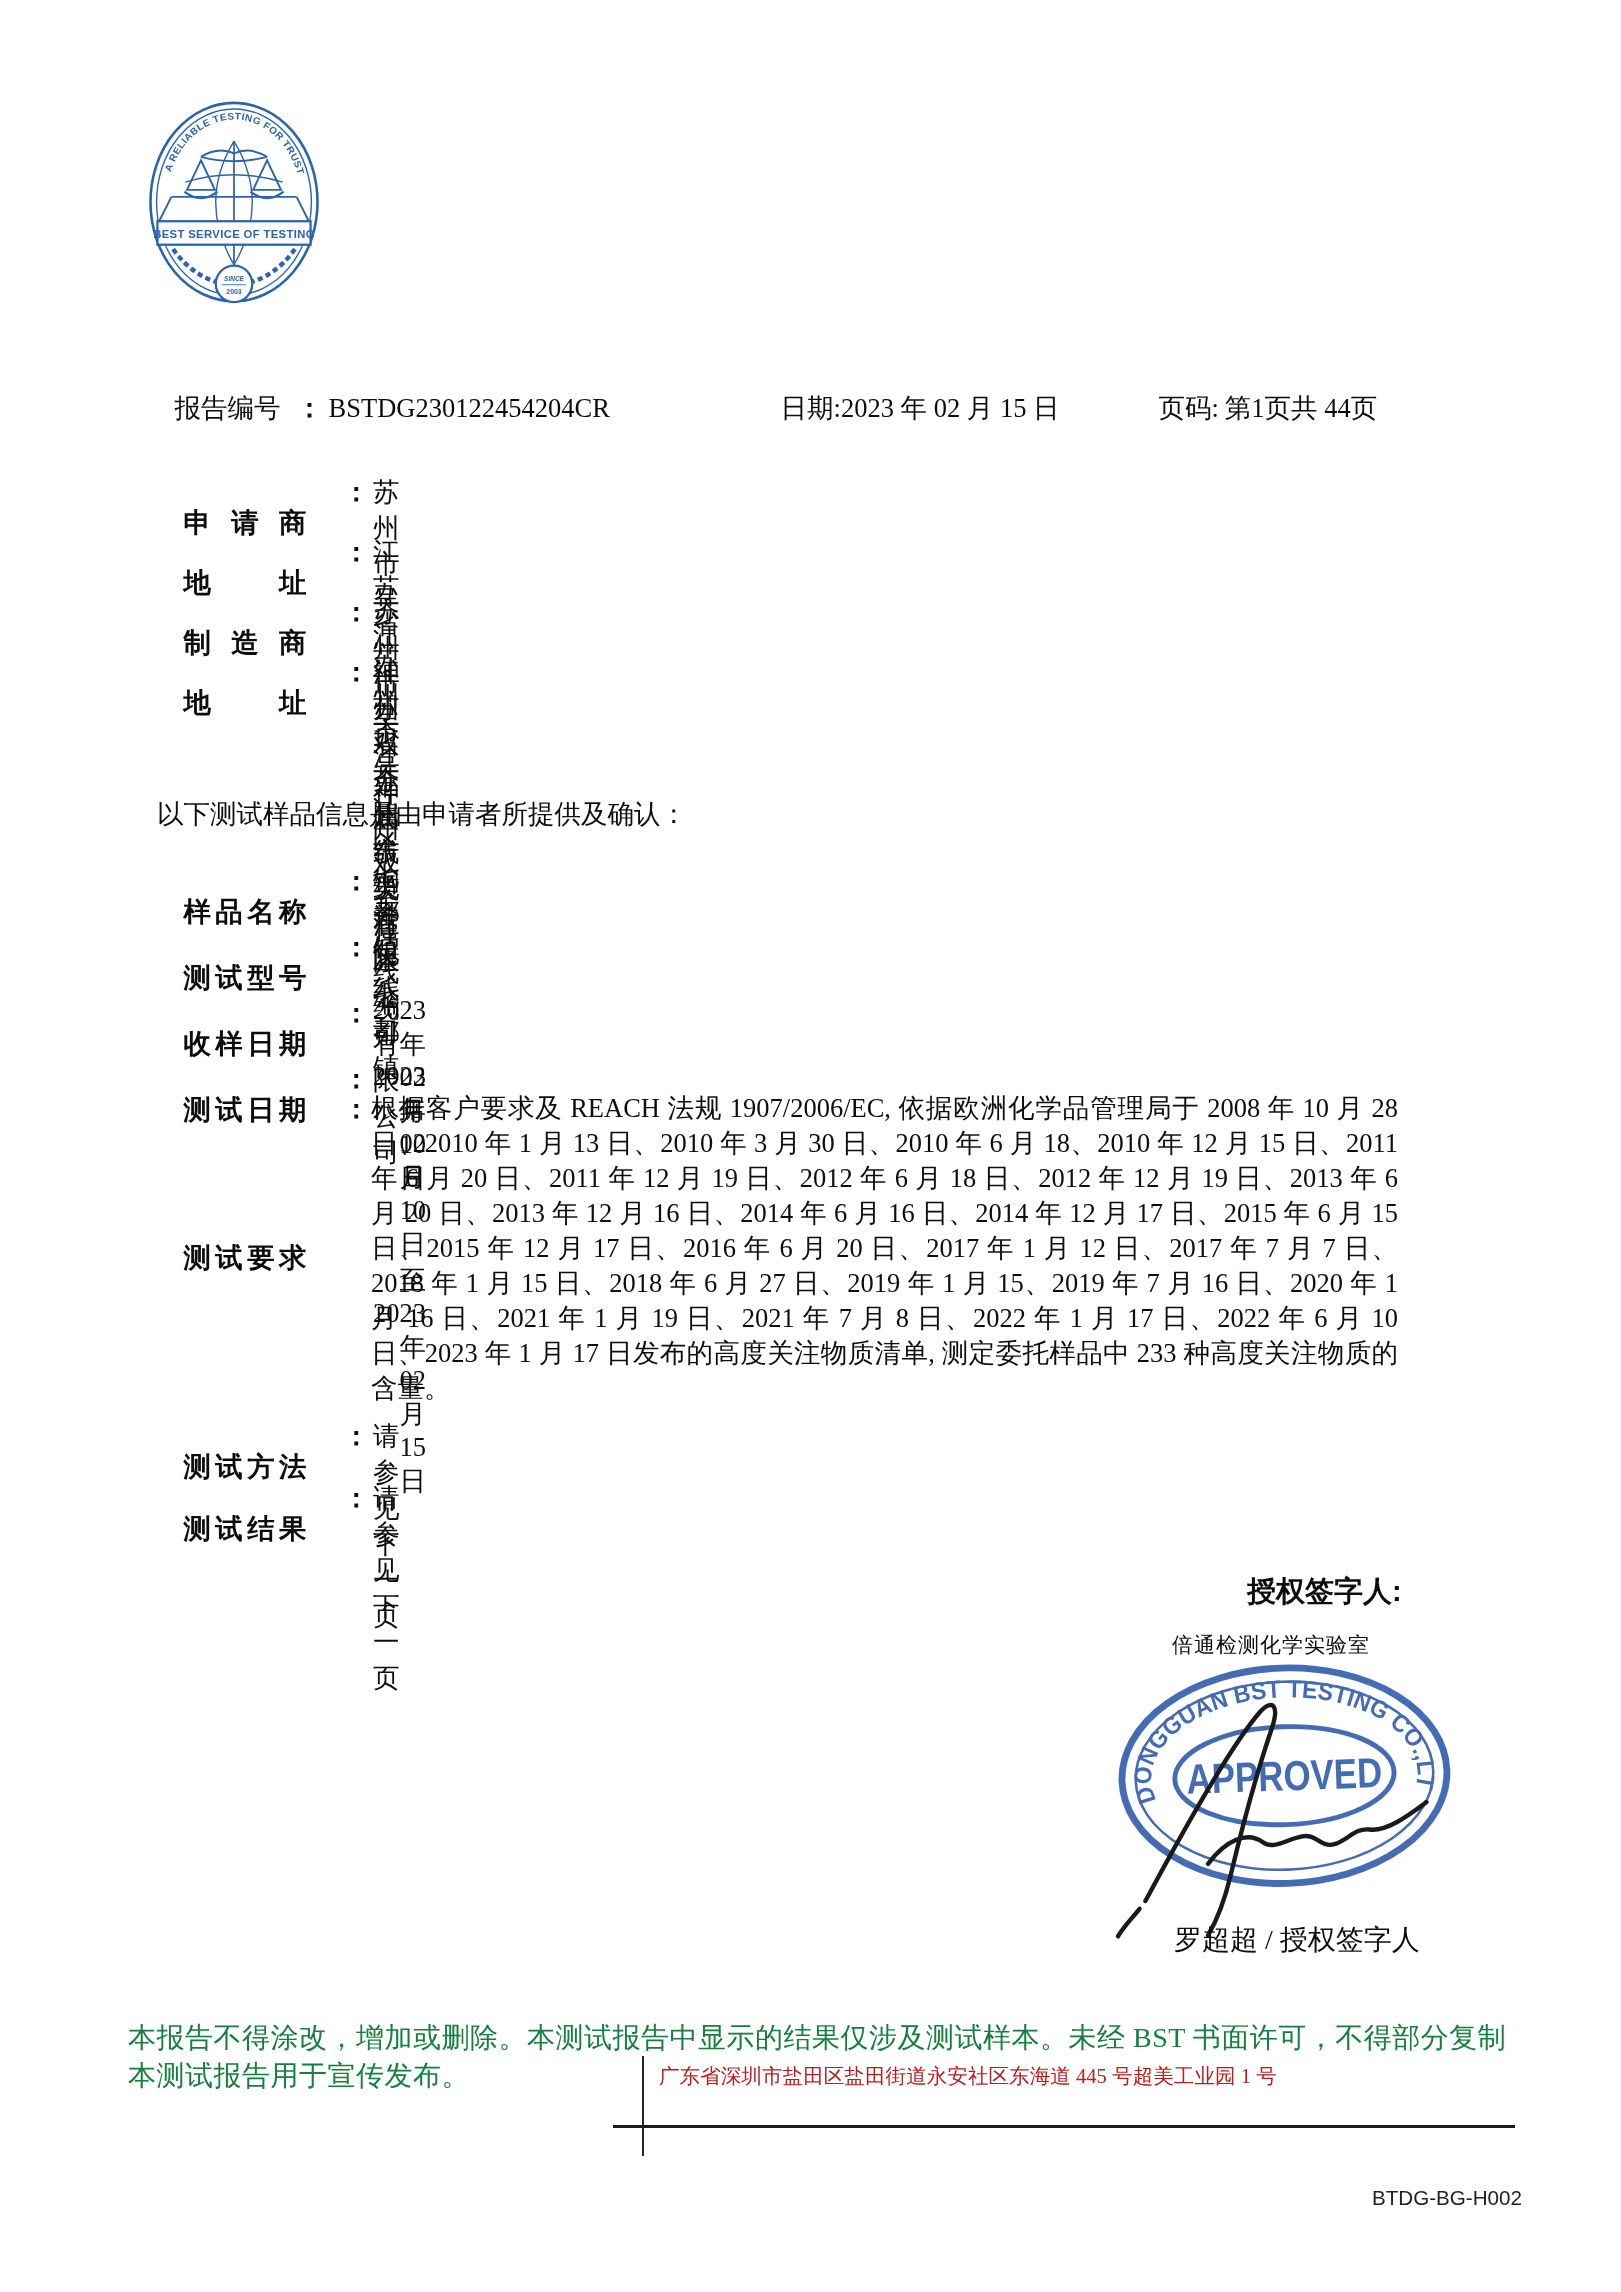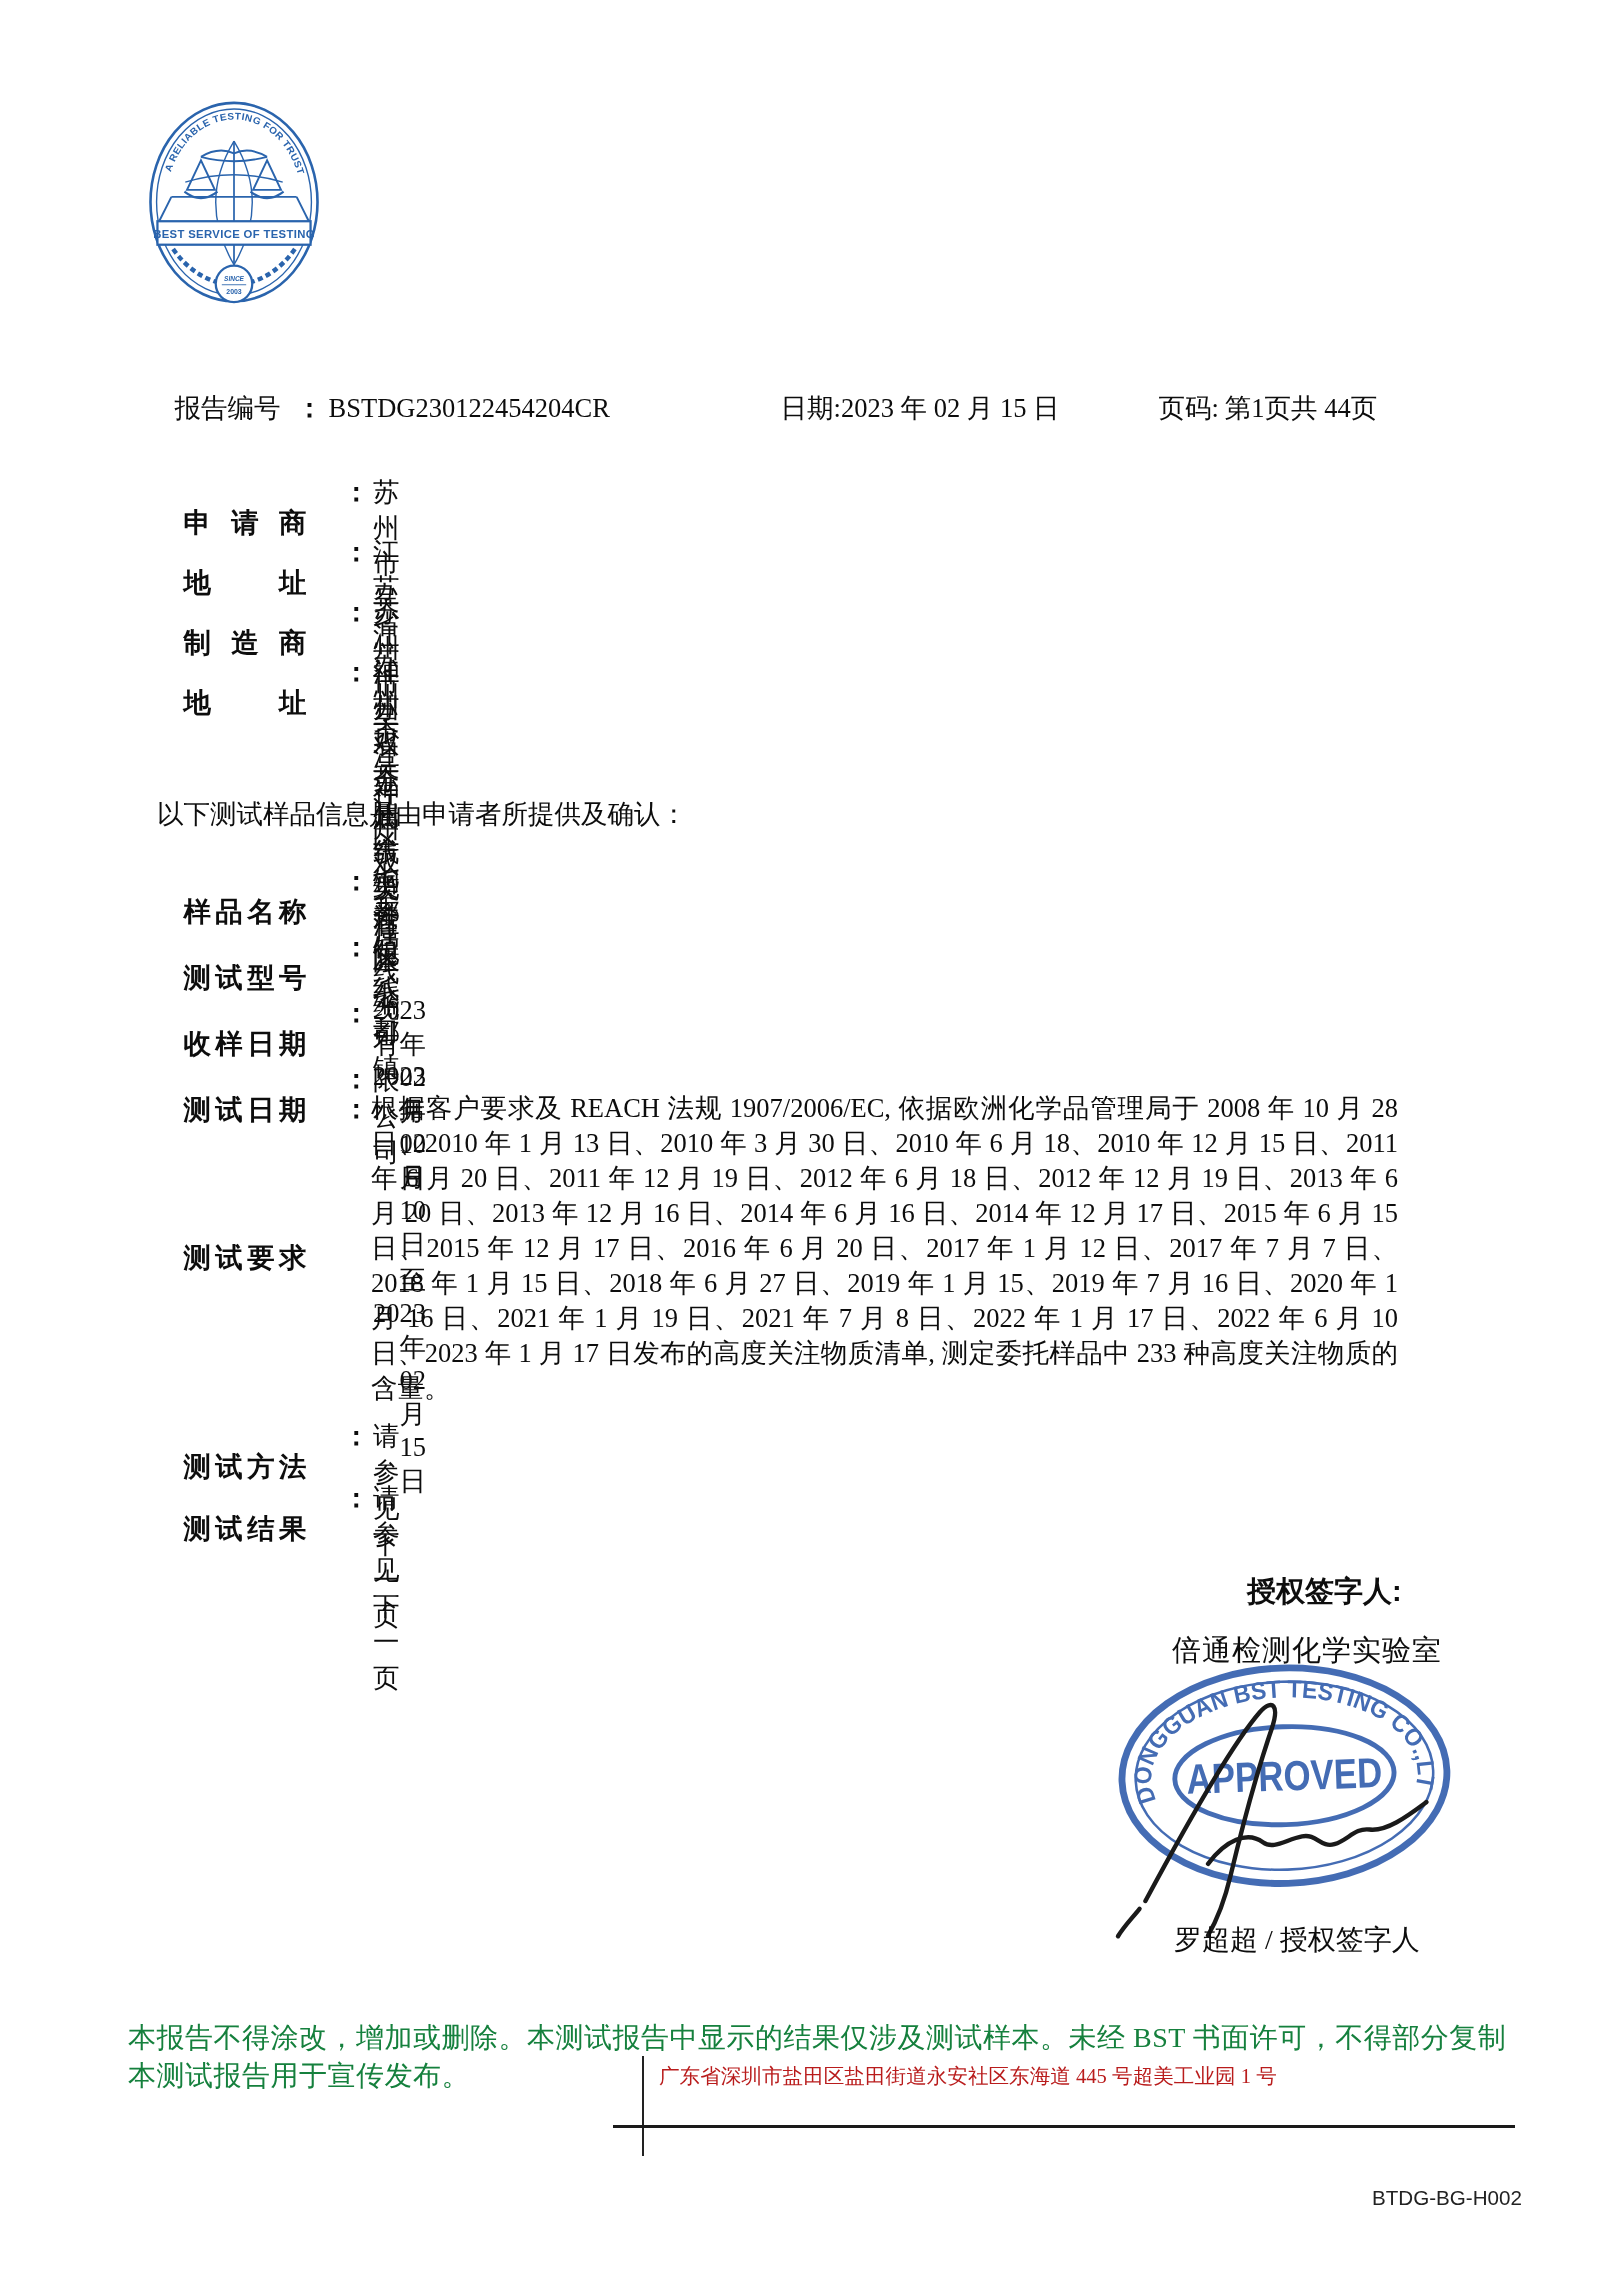--- a/index.html
+++ b/index.html
@@ -38,21 +38,21 @@
   .val{position:absolute;left:216px;top:0;white-space:pre-wrap;text-align:right;}
 
   .req-par{
     position:absolute;left:371px;top:1091px;width:1027px;
     font-size:26.5px;line-height:35px;text-align:justify;
   }
   .req-label{position:absolute;left:157px;top:1209px;}
   .req-colon{position:absolute;left:343px;top:1091px;font-size:26.5px;font-weight:bold;}
 
   .sig-head{position:absolute;left:1247px;top:1572px;font-size:29px;}
-  .sig-lab{position:absolute;left:1172px;top:1631px;font-size:29px;letter-spacing:1px;}
+  .sig-lab{position:absolute;left:1172px;top:1631px;font-size:21px;letter-spacing:1px;}
   .sig-name{position:absolute;left:1174px;top:1921px;font-size:28px;}
 
   .disclaimer{
     position:absolute;left:128px;top:2019px;width:1397px;
     font-size:28px;letter-spacing:0.5px;color:#15803d;
   }
 
   .foot-company{
     position:absolute;left:169px;top:2078px;
     font-size:33px;font-weight:bold;letter-spacing:1.5px;color:#111;

